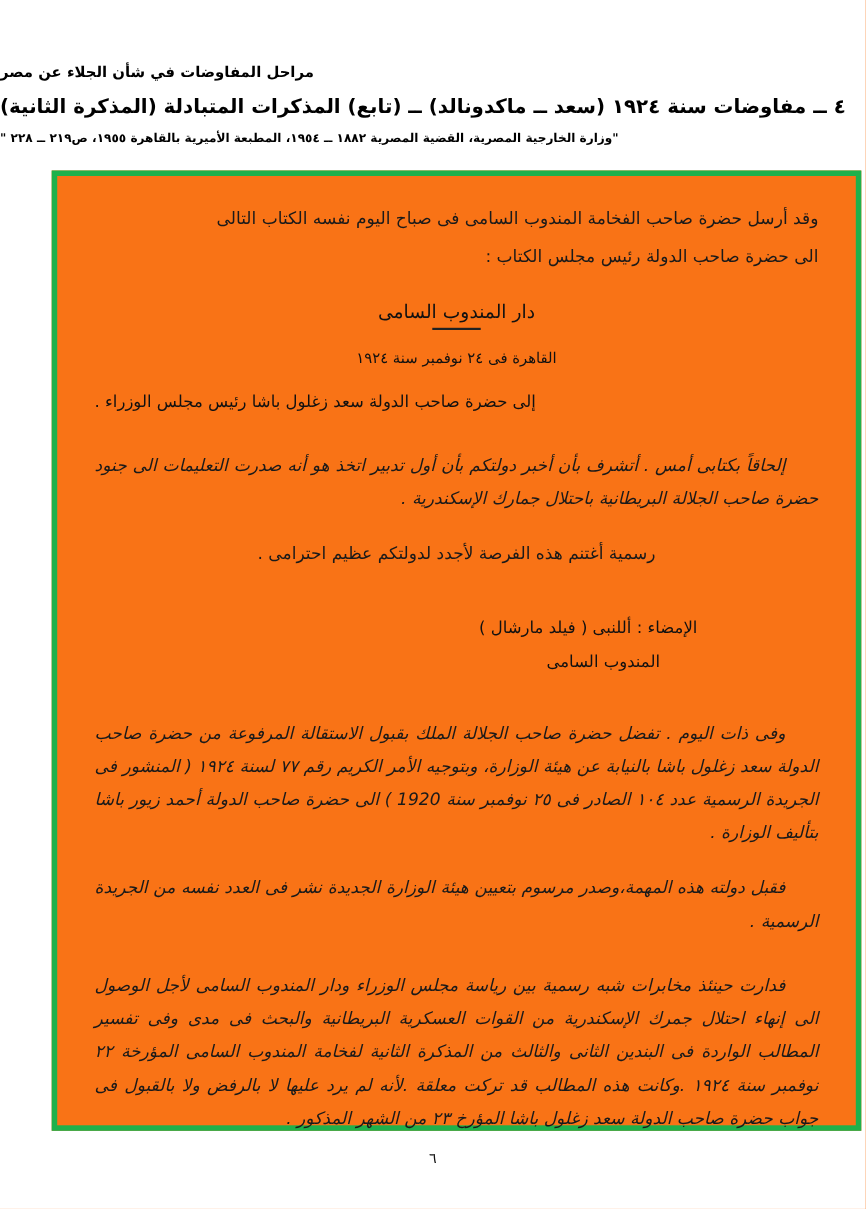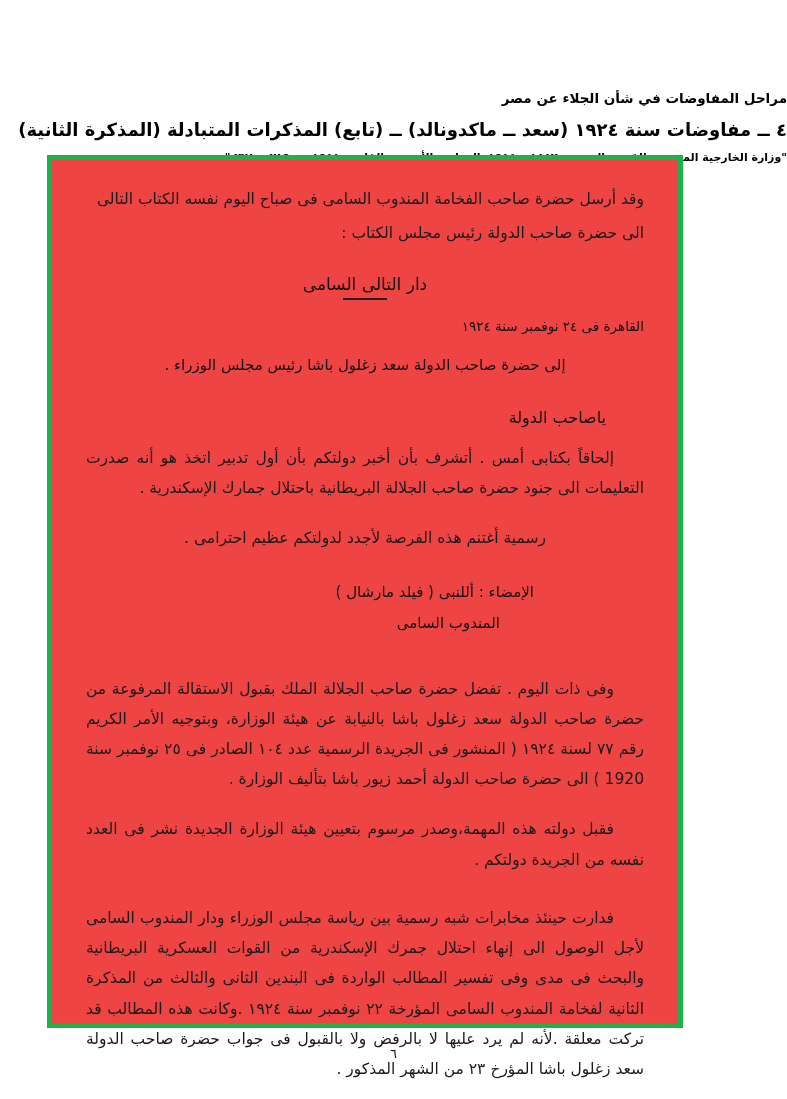--- a/index.html
+++ b/index.html
@@ -17,22 +17,22 @@
   }
   .page {
     width: 787px;
     height: 1099px;
     position: relative;
     box-sizing: border-box;
   }
 
   
   .header {
-    text-align: right;
-    padding-top: 90px;
+    text-align: left;
+    padding-top: 58px;
   }
   .header .line {
     direction: rtl;
     font-weight: bold;
     color: #000;
     letter-spacing: 0;
   }
   .header .hdr-title {
     font-size: 13.5px;
     margin-bottom: 13px;
@@ -44,77 +44,77 @@
   .header .hdr-source {
     font-size: 11px;
     font-weight: bold;
   }
 
   
   .frame {
     position: absolute;
     left: 47px;
     top: 155px;
-    width: 636px;
+    width: 736px;
     height: 873px;
     border: 5px solid #1fb14b;
     box-sizing: border-box;
-    background: #ef4444;
+    background: #f97316;
   }
   .frame-inner {
     position: absolute;
     inset: 0;
     padding: 24px 34px 10px 34px;
     box-sizing: border-box;
     direction: rtl;
     text-align: right;
   }
 
   
   .p {
     font-size: 15.5px;
     line-height: 1.95;
     color: #1a1a1a;
     margin: 0 0 10px 0;
     text-align: justify;
     text-justify: inter-word;
   }
-  .p.indent { text-indent: 30px; }
+  .p.indent { text-indent: 30px; font-style: italic; }
   .p.center { text-align: center; text-indent: 0; }
 
   .blk { margin-bottom: 4px; }
 
   .title-dar {
     font-size: 17px;
     text-align: center;
     margin: 26px 0 4px 0;
     letter-spacing: 0.5px;
   }
   .rule {
     width: 44px;
     height: 1.5px;
     background: #222;
     margin: 4px auto 18px auto;
   }
   .dateline {
     font-size: 13.5px;
-    text-align: right;
+    text-align: center;
     margin: 0 0 22px 0;
   }
   .addressee {
     font-size: 15px;
-    text-align: center;
+    text-align: left;
     margin: 0 0 34px 0;
   }
   .salutation {
     font-size: 16px;
     margin: 0 38px 16px 0;
   }
   .sign-block {
-    margin: 23px 110px 0 0;
+    margin: 36px 110px 0 0;
     font-size: 15px;
     line-height: 2.1;
   }
   .sign-line2 { margin-right: 34px; text-align: right; }
 
   .gap-lg { height: 34px; }
   .gap-md { height: 18px; }
   .gap-sm { height: 10px; }
 
   
@@ -139,45 +139,44 @@
     <div class="line hdr-sub">٤ ــ مفاوضات سنة ١٩٢٤ (سعد ــ ماكدونالد) ــ (تابع) المذكرات المتبادلة (المذكرة الثانية)</div>
     <div class="line hdr-source">"وزارة الخارجية المصرية، القضية المصرية ١٨٨٢ ــ ١٩٥٤، المطبعة الأميرية بالقاهرة ١٩٥٥، ص٢١٩ ــ ٢٢٨ "</div>
   </div>
 
   <div class="frame">
     <div class="frame-inner">
 
       <div class="p blk">وقد أرسل حضرة صاحب الفخامة المندوب السامى فى صباح اليوم نفسه الكتاب التالى</div>
       <div class="p">الى حضرة صاحب الدولة رئيس مجلس الكتاب  :</div>
 
-      <div class="title-dar">دار التالى السامى</div>
+      <div class="title-dar">دار المندوب السامى</div>
       <div class="rule"></div>
 
       <div class="dateline">القاهرة فى ٢٤ نوفمبر سنة ١٩٢٤</div>
       <div class="addressee">إلى حضرة صاحب الدولة سعد زغلول باشا رئيس مجلس الوزراء  .</div>
 
-      <div class="salutation">ياصاحب الدولة</div>
 
       <div class="p indent">إلحاقاً بكتابى أمس . أتشرف بأن أخبر دولتكم بأن أول تدبير اتخذ هو أنه صدرت التعليمات الى جنود حضرة صاحب الجلالة البريطانية باحتلال جمارك الإسكندرية  .</div>
       <div class="gap-sm"></div>
       <div class="p center">رسمية أغتنم هذه الفرصة لأجدد لدولتكم عظيم احترامى  .</div>
 
       <div class="sign-block">
         <div>
           <span>الإمضاء  :</span>
           <span>أللنبى ( فيلد مارشال )</span>
         </div>
         <div class="sign-line2">المندوب السامى</div>
       </div>
 
       <div class="gap-lg"></div>
 
       <div class="p indent">وفى ذات اليوم . تفضل حضرة صاحب الجلالة الملك بقبول الاستقالة المرفوعة من حضرة صاحب الدولة سعد زغلول باشا بالنيابة عن هيئة الوزارة، وبتوجيه الأمر الكريم رقم ٧٧ لسنة ١٩٢٤ ( المنشور فى الجريدة الرسمية عدد ١٠٤ الصادر فى ٢٥ نوفمبر سنة 1920 ) الى حضرة صاحب الدولة أحمد زيور باشا بتأليف الوزارة  .</div>
       <div class="gap-sm"></div>
-      <div class="p indent">فقبل دولته هذه المهمة،وصدر مرسوم بتعيين هيئة الوزارة الجديدة نشر فى العدد نفسه من الجريدة دولتكم  .</div>
+      <div class="p indent">فقبل دولته هذه المهمة،وصدر مرسوم بتعيين هيئة الوزارة الجديدة نشر فى العدد نفسه من الجريدة الرسمية  .</div>
       <div class="gap-md"></div>
       <div class="p indent">فدارت حينئذ مخابرات شبه رسمية بين رياسة مجلس الوزراء ودار المندوب السامى لأجل الوصول الى إنهاء احتلال جمرك الإسكندرية من القوات العسكرية البريطانية والبحث فى مدى وفى تفسير المطالب الواردة فى البندين الثانى والثالث من المذكرة الثانية لفخامة المندوب السامى المؤرخة ٢٢ نوفمبر سنة ١٩٢٤ .وكانت هذه المطالب قد تركت معلقة .لأنه لم يرد عليها لا بالرفض ولا بالقبول فى جواب حضرة صاحب الدولة سعد زغلول باشا المؤرخ ٢٣ من الشهر المذكور  .</div>
 
     </div>
   </div>
 
   <div class="folio">٦</div>
 
 </div>
 

